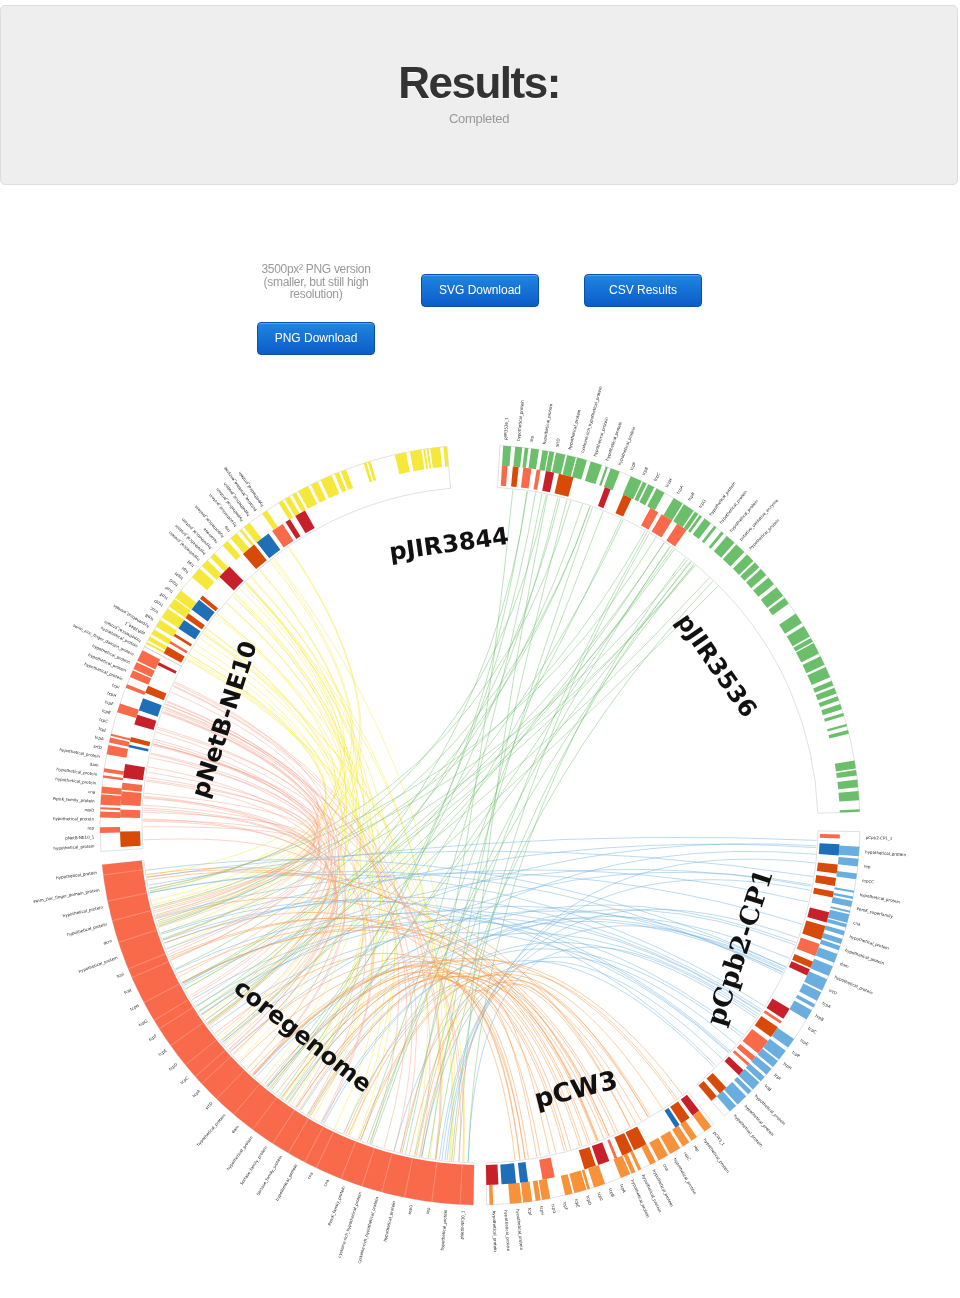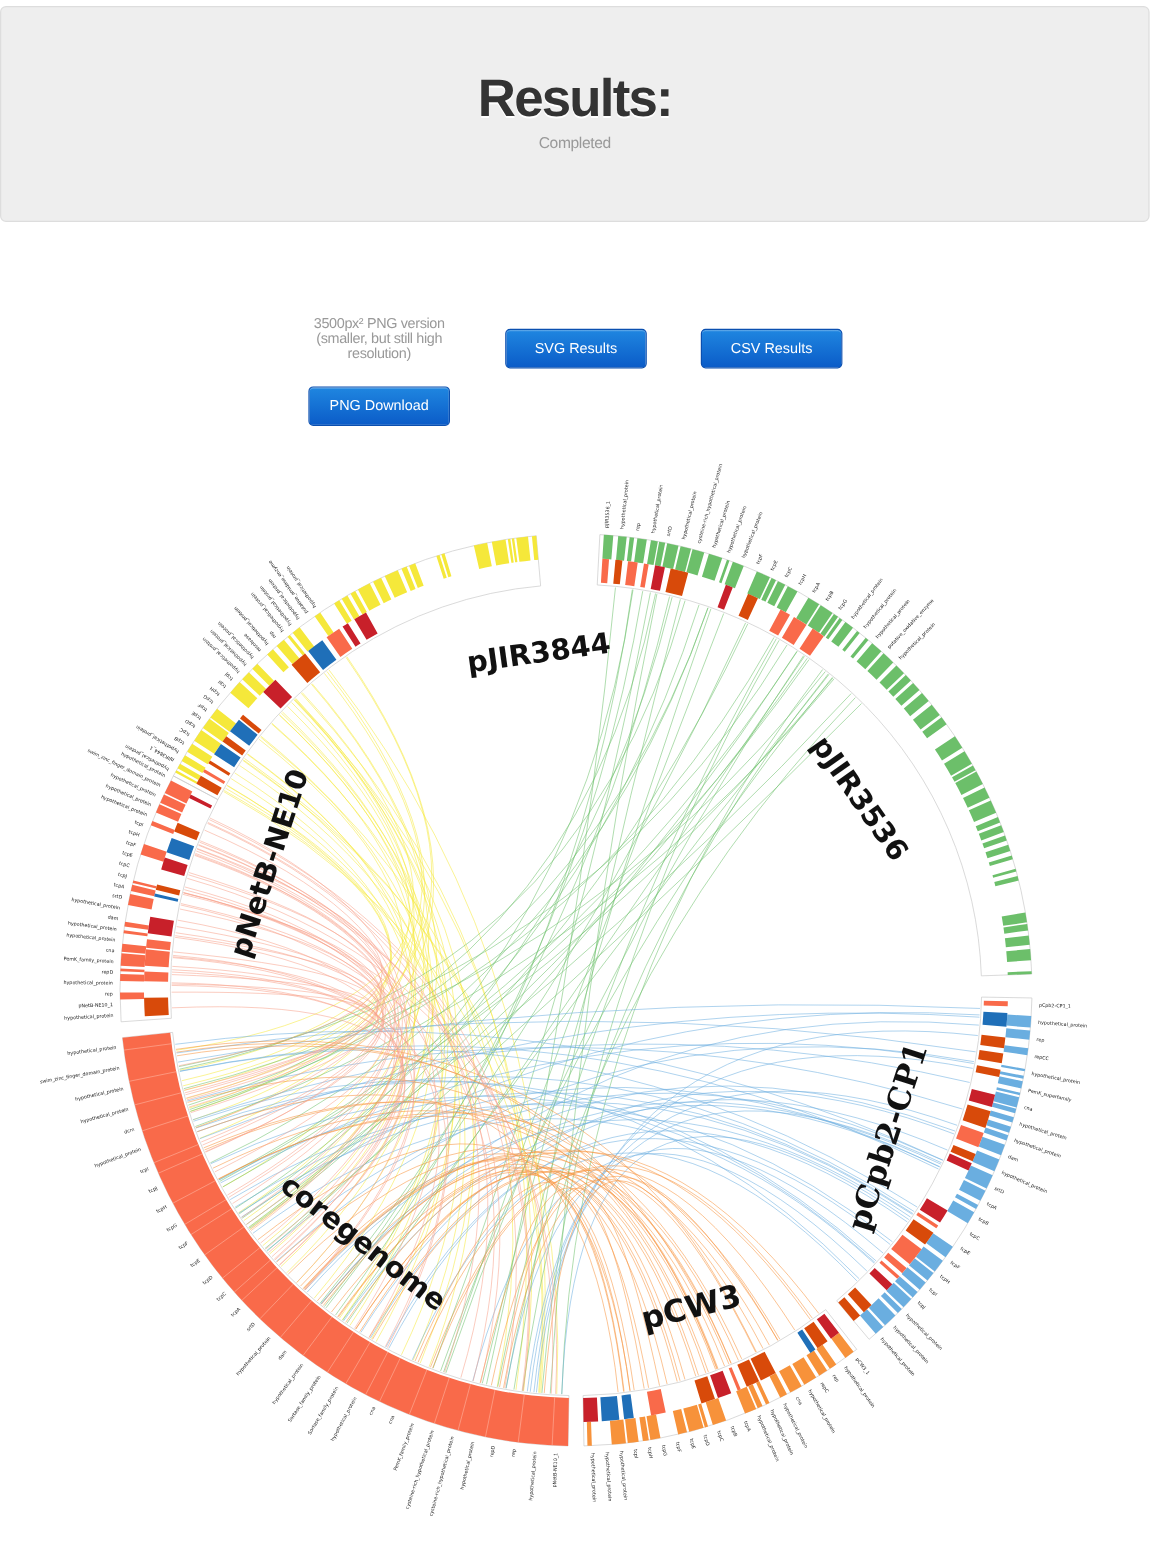--- a/index.html
+++ b/index.html
@@ -50,21 +50,21 @@
   <div class="hero-title">Results:</div>
   <div class="hero-sub">Completed</div>
 </div>
 
 <div class="downloads">
   <div class="dl-col" style="left:241px;">
     <div class="dl-desc">3500px² PNG version (smaller, but still high resolution)</div>
     <button class="dl-btn">PNG Download</button>
   </div>
   <div class="dl-col" style="left:405px;">
-    <button class="dl-btn">SVG Results</button>
+    <button class="dl-btn">SVG Download</button>
   </div>
   <div class="dl-col" style="left:568px;">
     <button class="dl-btn">CSV Results</button>
   </div>
 </div>
 
 <div class="chart-wrap">
   <svg id="circos" width="960" height="968" viewBox="0 0 960 968">
     <g id="links">
         <path d="M270.33884666399047,231.16065346159172 Q480,495 149.71765329480814,561.9520085950483" fill="none" stroke="#f5e83a" stroke-width="0.6" opacity="0.75"></path>

